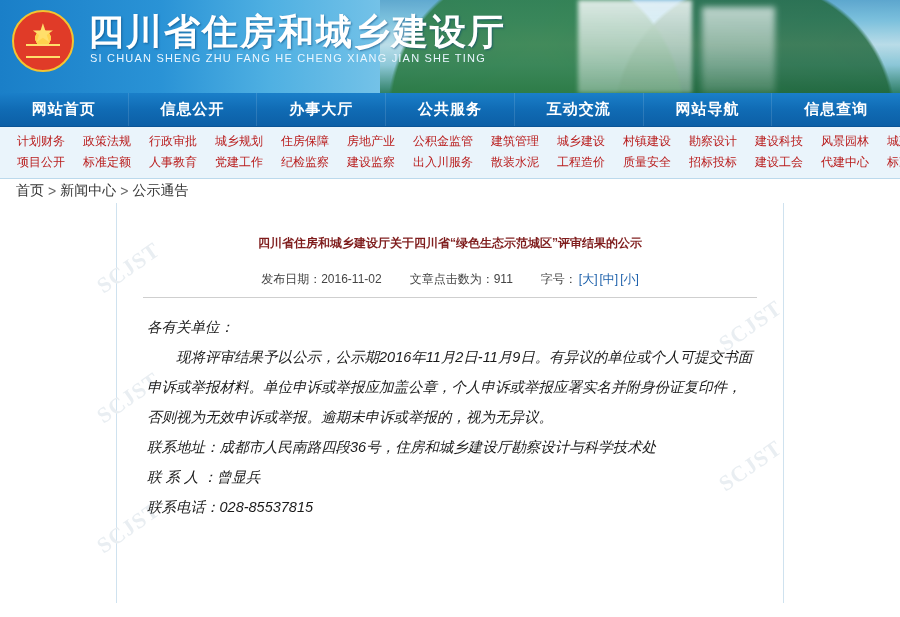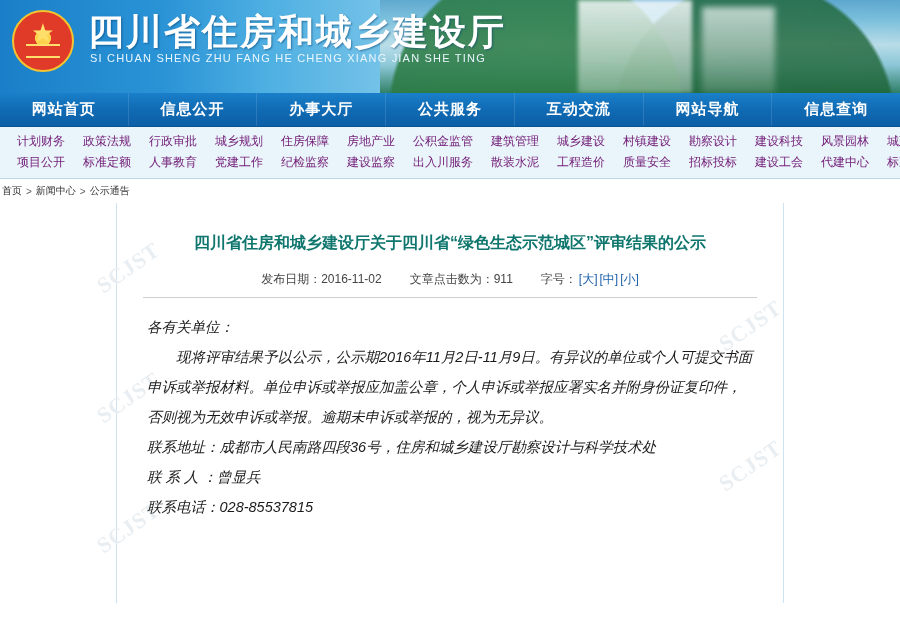--- a/index.html
+++ b/index.html
@@ -108,33 +108,33 @@
     display: flex;
     align-items: center;
     height: 21px;
     font-size: 12px;
     color: #1f5c93;
   }
   .subnav-link {
     padding: 0 9px;
     white-space: nowrap;
     cursor: pointer;
-    color: #701a75;
+    color: #b91c1c;
   }
   .subnav-sep {
     width: 1px; height: 11px;
     background: #9cc3dd;
   }
 
   
   .breadcrumb {
     height: 24px;
     display: flex; align-items: center;
-    padding-left: 2px;
-    font-size: 10px;
+    padding-left: 16px;
+    font-size: 14px;
     color: #333;
     background: #fff;
   }
   .breadcrumb a { color: #333; text-decoration: none; cursor: pointer; }
   .breadcrumb .sep { margin: 0 4px; color: #666; }
 
   
   .content-wrap {
     position: relative;
     margin: 0 auto;
@@ -151,23 +151,23 @@
     font-size: 22px;
     font-weight: bold;
     font-family: "Liberation Serif", serif;
     transform: rotate(-35deg);
     user-select: none;
     pointer-events: none;
     letter-spacing: 1px;
   }
   .doc-title {
     text-align: center;
-    color: #0f766e;
+    color: #7f1d1d;
     font-weight: bold;
-    font-size: 16px;
+    font-size: 12px;
     line-height: 28px;
     padding: 8px 4px 14px 4px;
     font-family: "Liberation Sans", sans-serif;
   }
   .doc-meta {
     display: flex;
     justify-content: center;
     align-items: center;
     gap: 28px;
     font-size: 12px;

